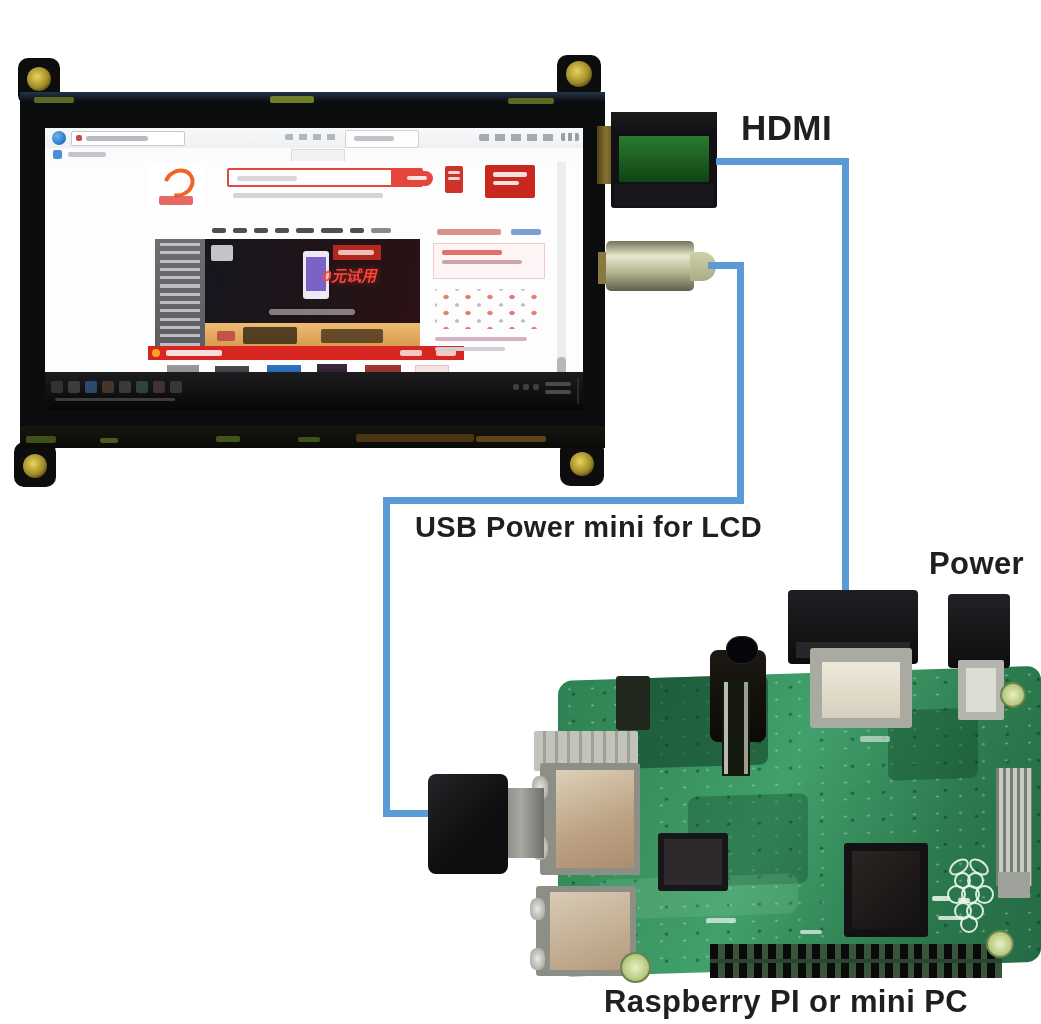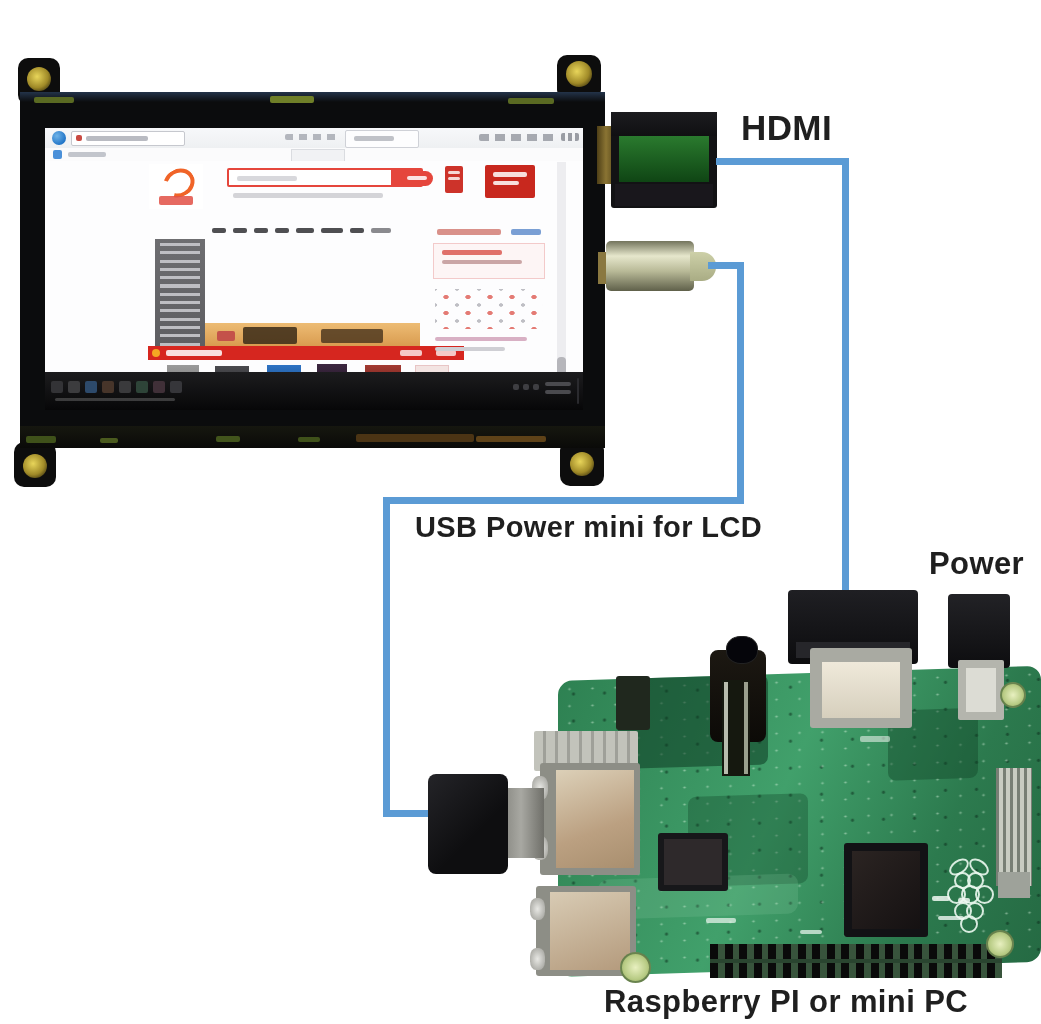--- a/index.html
+++ b/index.html
@@ -100,20 +100,31 @@
         <div class="dash" style="left:230px;top:67px;width:14px;height:5px;background:#4f4f52;"></div>
         <div class="dash" style="left:251px;top:67px;width:18px;height:5px;background:#4f4f52;"></div>
         <div class="dash" style="left:276px;top:67px;width:22px;height:5px;background:#4f4f52;"></div>
         <div class="dash" style="left:305px;top:67px;width:14px;height:5px;background:#4f4f52;"></div>
         <div class="dash" style="left:326px;top:67px;width:20px;height:5px;background:#8a8a8e;"></div>
 
         <div class="a" style="left:110px;top:78px;width:50px;height:116px;background:linear-gradient(#6e6e71,#5c5c60);">
           <div class="a" style="left:5px;top:4px;width:40px;height:108px;background:repeating-linear-gradient(180deg,rgba(205,205,210,.85) 0 3px,transparent 3px 8.3px);"></div>
         </div>
 
+        <div class="a" style="left:160px;top:78px;width:215px;height:84px;background:linear-gradient(100deg,#16161e,#201418 55%,#2b1114);overflow:hidden;">
+          <div class="dash" style="left:6px;top:6px;width:22px;height:16px;background:rgba(255,255,255,.75);"></div>
+          <div class="a" style="left:98px;top:12px;width:26px;height:48px;background:#ece9f2;border-radius:3px;">
+            <div class="a" style="left:3px;top:6px;width:20px;height:34px;background:#7b62c8;"></div>
+          </div>
+          <div class="a" style="left:128px;top:6px;width:48px;height:15px;background:#b5281e;">
+            <div class="dash" style="left:5px;top:5px;width:36px;height:5px;background:rgba(255,255,255,.7);"></div>
+          </div>
+          <div class="a" style="left:118px;top:28px;font-size:15px;font-weight:bold;font-style:italic;color:#ff4538;text-shadow:0 0 6px rgba(255,60,40,.55);">0元试用</div>
+          <div class="dash" style="left:64px;top:70px;width:86px;height:6px;background:rgba(255,255,255,.45);border-radius:3px;"></div>
+        </div>
 
         <div class="a" style="left:160px;top:162px;width:215px;height:24px;background:linear-gradient(#edbc74,#d89a4e);overflow:hidden;">
           <div class="dash" style="left:38px;top:4px;width:54px;height:17px;background:#3a2a17;opacity:.85;"></div>
           <div class="dash" style="left:116px;top:6px;width:62px;height:14px;background:#46321c;opacity:.8;"></div>
           <div class="dash" style="left:12px;top:8px;width:18px;height:10px;background:#c4524a;"></div>
         </div>
 
         <div class="a" style="left:103px;top:185px;width:316px;height:14px;background:#d6261f;">
           <div class="a" style="left:4px;top:3px;width:8px;height:8px;border-radius:50%;background:#f5a623;"></div>
           <div class="dash" style="left:18px;top:4px;width:56px;height:6px;background:rgba(255,255,255,.85);"></div>

